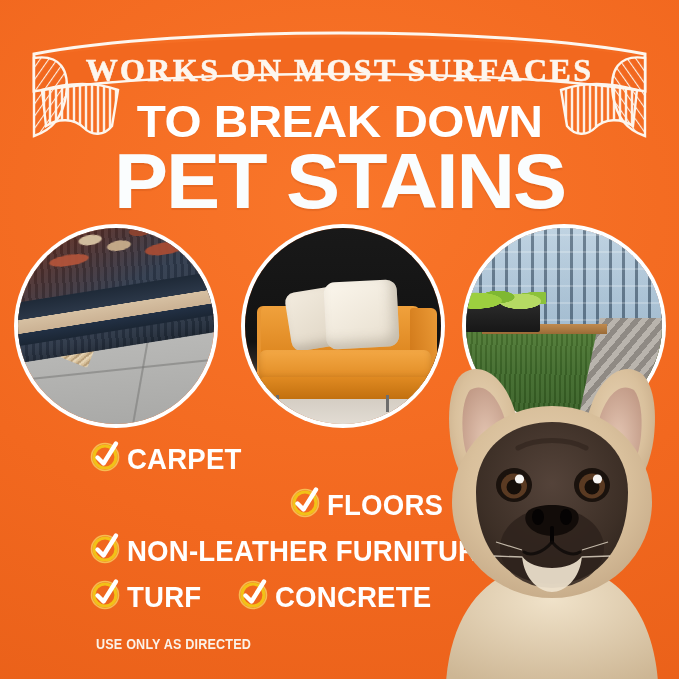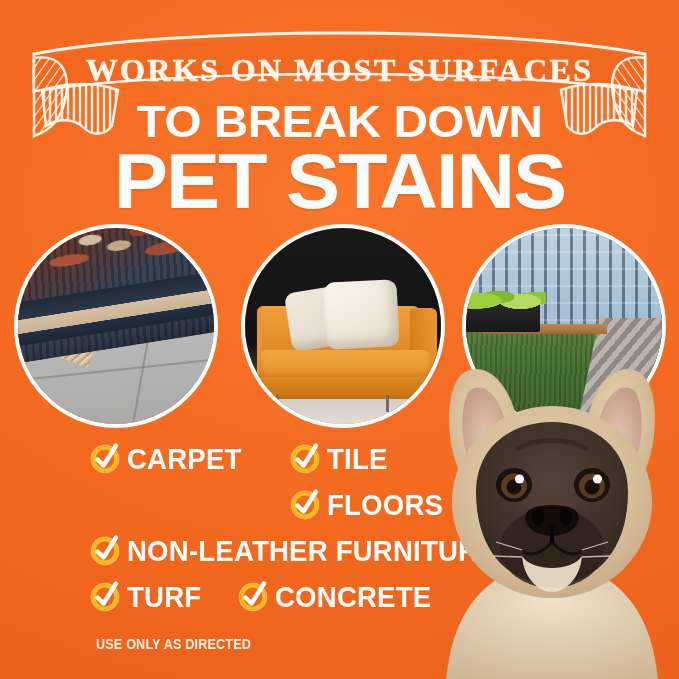--- a/index.html
+++ b/index.html
@@ -165,21 +165,21 @@
     background:
       radial-gradient(ellipse at 18% 70%, #9ccf3f 0 26%, transparent 27%),
       radial-gradient(ellipse at 44% 58%, #7fb832 0 24%, transparent 25%),
       radial-gradient(ellipse at 70% 72%, #b5da63 0 24%, transparent 25%),
       radial-gradient(ellipse at 90% 62%, #8cc23a 0 22%, transparent 23%);
   }
 
   
   #checklist{position:absolute;left:92px;top:444px;width:420px;}
   .crow{position:relative;height:46px;}
-  .citem{position:absolute;display:flex;align-items:center;}
+  .citem{position:absolute;display:flex;align-items:flex-start;}
   .chk{position:relative;width:26px;height:26px;flex:0 0 26px;margin-right:9px;}
   .chk svg{position:absolute;left:-3px;top:-6px;}
   .clabel{
     color:#FFFFFF;font-weight:bold;font-size:30px;letter-spacing:0.2px;
     font-family:"Liberation Sans", sans-serif;
     transform:scaleX(0.92);transform-origin:0 50%;
     white-space:nowrap;line-height:30px;
   }
   #fineprint{
     position:absolute;left:96px;top:636px;
@@ -278,30 +278,20 @@
     <div class="crow">
       <div class="citem" style="left:0px">
         <span class="chk">
           <svg width="34" height="34" viewBox="0 0 34 34">
             <circle cx="16" cy="19" r="11" fill="none" stroke="#F2C117" stroke-width="3.2"></circle>
             <circle cx="16" cy="19" r="13.5" fill="none" stroke="#F8D862" stroke-width="1.6" opacity=".75"></circle>
             <path d="M8.5,19.5 L14.5,25.5 L27,5.5" fill="none" stroke="#FFFFFF" stroke-width="4.4" stroke-linecap="round" stroke-linejoin="round"></path>
           </svg>
         </span>
         <span class="clabel">CARPET</span>
-      </div>
-      <div class="citem" style="left:200px">
-        <span class="chk">
-          <svg width="34" height="34" viewBox="0 0 34 34">
-            <circle cx="16" cy="19" r="11" fill="none" stroke="#F2C117" stroke-width="3.2"></circle>
-            <circle cx="16" cy="19" r="13.5" fill="none" stroke="#F8D862" stroke-width="1.6" opacity=".75"></circle>
-            <path d="M8.5,19.5 L14.5,25.5 L27,5.5" fill="none" stroke="#FFFFFF" stroke-width="4.4" stroke-linecap="round" stroke-linejoin="round"></path>
-          </svg>
-        </span>
-        <span class="clabel">TILE</span>
       </div>
     </div>
 
     <div class="crow">
       <div class="citem" style="left:200px">
         <span class="chk">
           <svg width="34" height="34" viewBox="0 0 34 34">
             <circle cx="16" cy="19" r="11" fill="none" stroke="#F2C117" stroke-width="3.2"></circle>
             <circle cx="16" cy="19" r="13.5" fill="none" stroke="#F8D862" stroke-width="1.6" opacity=".75"></circle>
             <path d="M8.5,19.5 L14.5,25.5 L27,5.5" fill="none" stroke="#FFFFFF" stroke-width="4.4" stroke-linecap="round" stroke-linejoin="round"></path>

